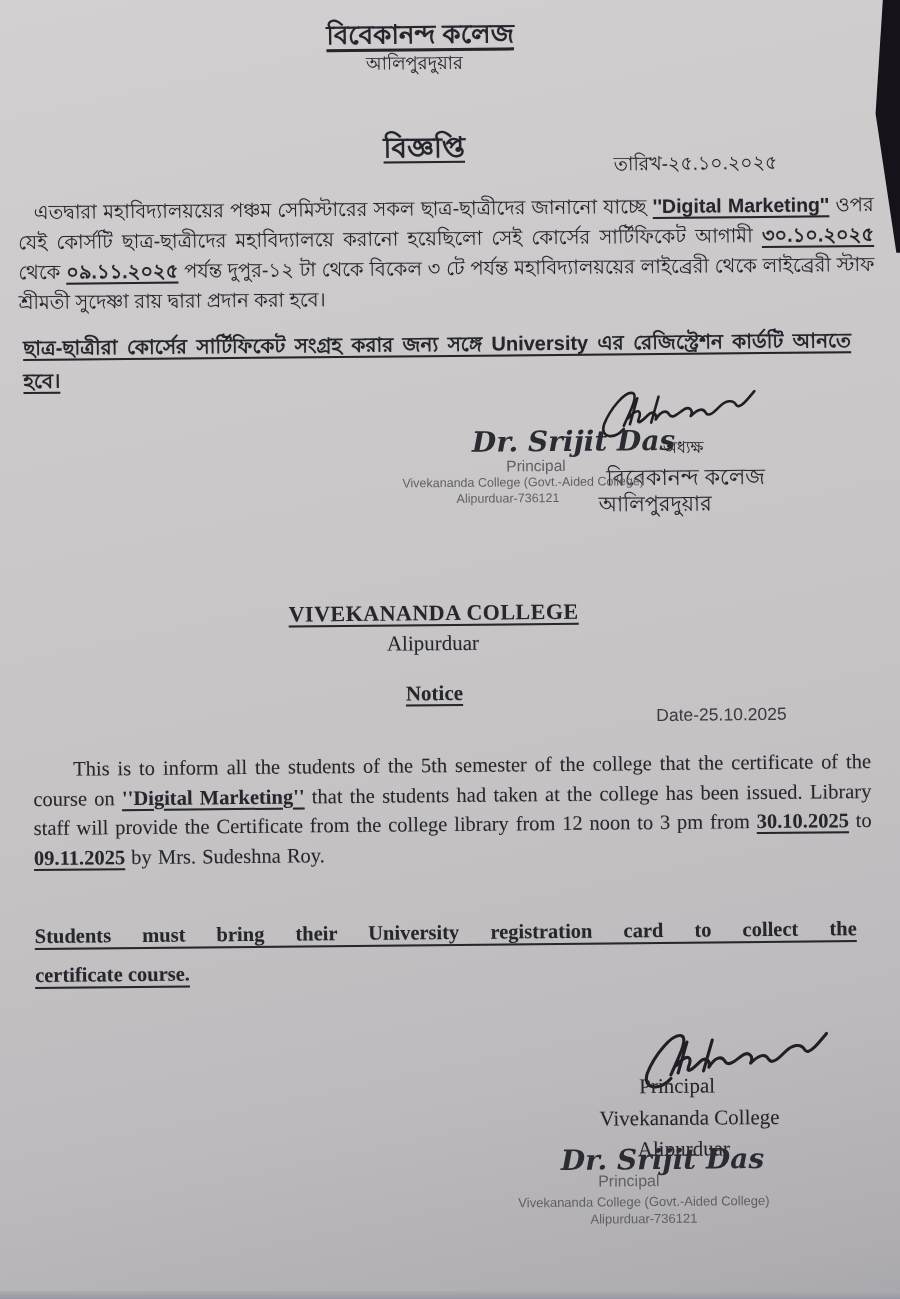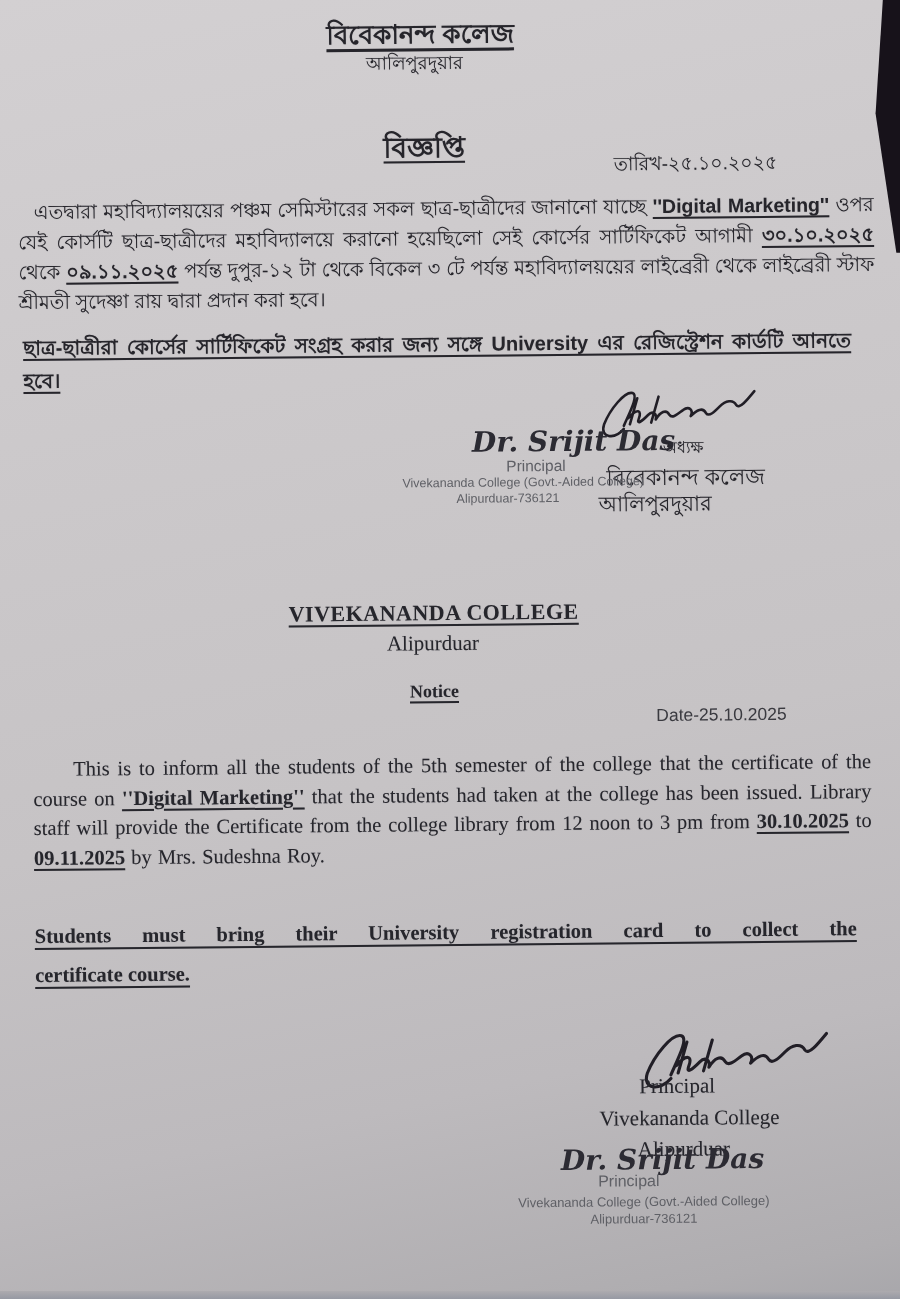--- a/index.html
+++ b/index.html
@@ -37,21 +37,21 @@
   .bn-bold{top:328px;left:26px;width:828px;font-size:20px;line-height:33px;font-weight:bold;
     text-align:justify;}
   .bn-bold span{text-decoration:underline;text-decoration-thickness:2px;text-underline-offset:4px;}
   .b{font-weight:bold;}
   .u{text-decoration:underline;text-decoration-thickness:2px;text-underline-offset:4px;}
   
   .serif{font-family:"Liberation Serif",serif;color:#26262c;text-shadow:0 0 1px rgba(70,70,80,.22);}
   .en-college{top:600px;transform:translateX(calc(-50% - 16px));font-size:22px;font-weight:bold;letter-spacing:.5px;
     text-decoration:underline;text-decoration-thickness:2px;text-underline-offset:4px;}
   .en-city{top:631px;transform:translateX(calc(-50% - 17px));font-size:21px;}
-  .en-notice{top:681px;transform:translateX(calc(-50% - 16px));font-size:18px;font-weight:bold;
+  .en-notice{top:681px;transform:translateX(calc(-50% - 16px));font-size:21px;font-weight:bold;
     text-decoration:underline;text-decoration-thickness:2px;text-underline-offset:4px;}
   .en-date{top:707px;right:114px;font-size:17.5px;font-family:"Liberation Sans",sans-serif;color:#3a3a40;}
   .en-para{top:751px;left:32px;width:838px;font-size:20.5px;line-height:29.5px;
     text-indent:40px;text-align:justify;word-spacing:1px;}
   .en-bold1{top:921px;left:32px;width:822px;font-size:20.5px;font-weight:bold;
     text-align:justify;text-align-last:justify;
     text-decoration:underline;text-decoration-thickness:2.2px;text-underline-offset:5px;}
   .en-bold2{top:960px;left:32px;font-size:20.5px;font-weight:bold;
     text-decoration:underline;text-decoration-thickness:2.2px;text-underline-offset:5px;}
   

